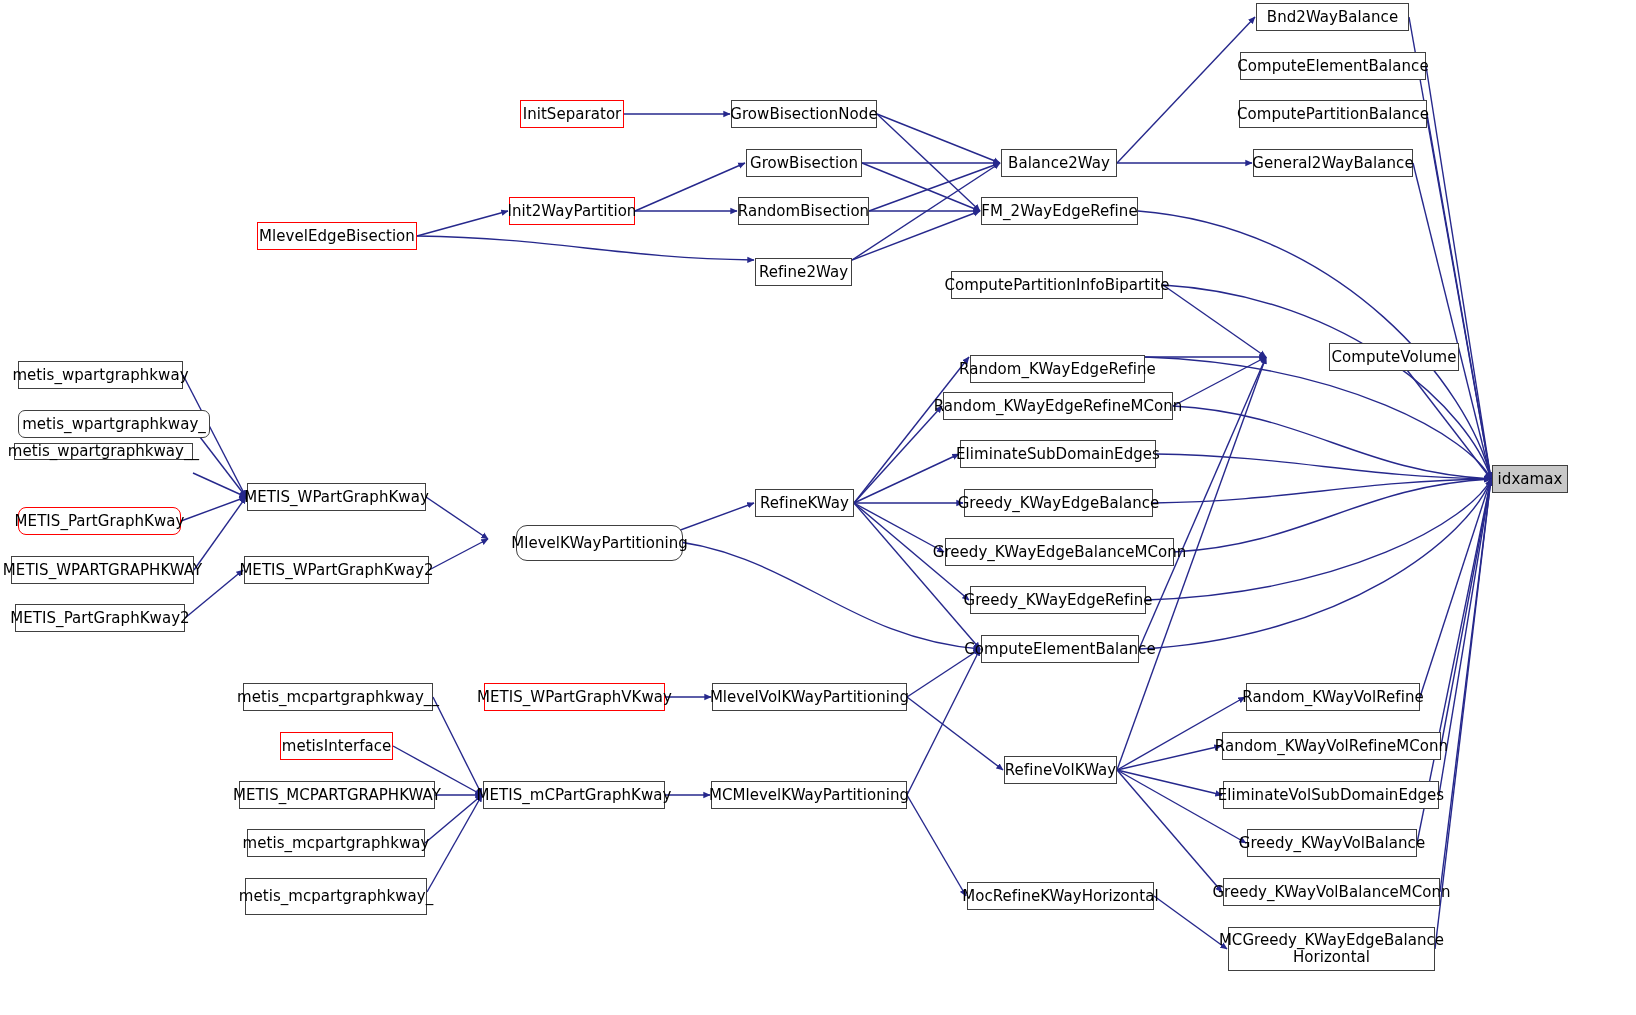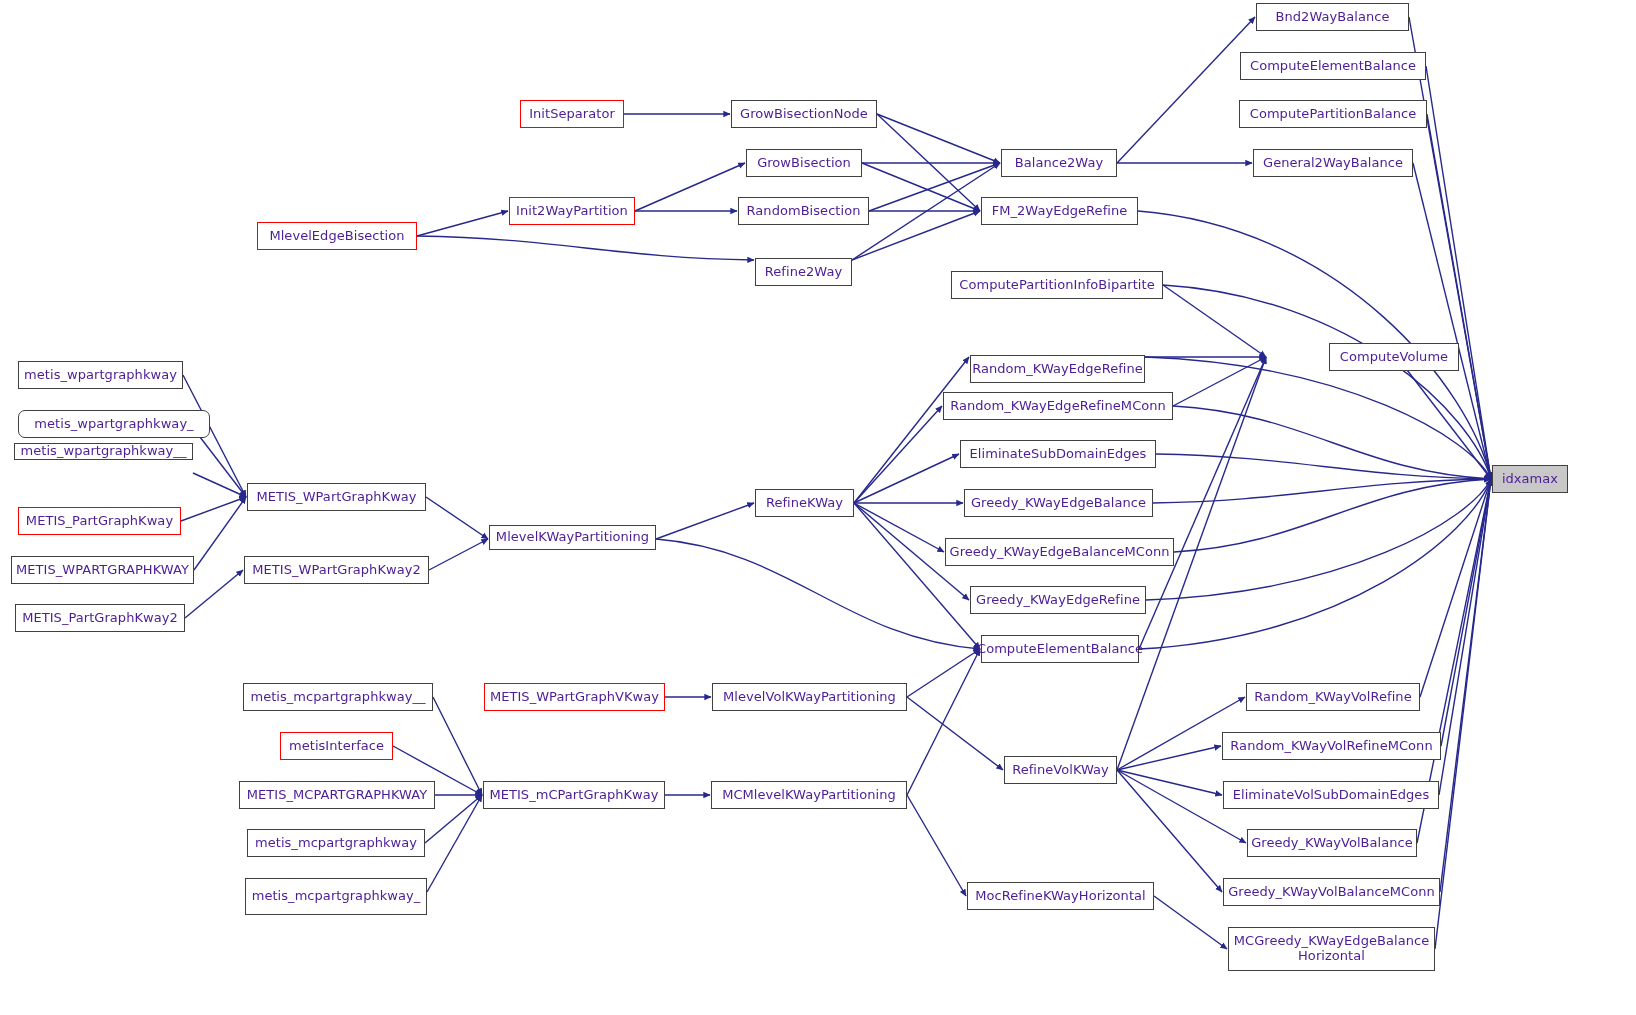--- a/index.html
+++ b/index.html
@@ -1,22 +1,22 @@
 <!DOCTYPE html>
 <html><head>
 <meta charset="utf-8">
 <style>
   html,body{margin:0;padding:0;background:#ffffff;}
   #stage{position:relative;width:1636px;height:1015px;background:#ffffff;
          font-family:"DejaVu Sans","Liberation Sans",sans-serif;overflow:hidden;}
   svg#edges{position:absolute;left:0;top:0;width:1636px;height:1015px;}
   .node{position:absolute;box-sizing:border-box;background:#ffffff;
         border:1px solid #404040;display:flex;align-items:center;
-        justify-content:center;text-align:center;color:#4c1d95;
-        font-size:13px;line-height:1.12;letter-spacing:0.05px;
+        justify-content:center;text-align:center;color:#000000;
+        font-size:15px;line-height:1.12;letter-spacing:0.05px;
         white-space:pre-line;}
   .node.red{border:1px solid #ff0000;}
   .node.hl{background:#c8c8c8;border:1px solid #404040;}
 </style>
 </head>
 <body>
 
 <div id="stage">
   <svg id="edges" viewBox="0 0 1636 1015" xmlns="http://www.w3.org/2000/svg">
       <defs>
@@ -118,22 +118,22 @@
       <div class="node" style="left: 1329px; top: 343px; width: 130px; height: 28px;">ComputeVolume</div>
       <div class="node" style="left: 943px; top: 392px; width: 230px; height: 28px;">Random_KWayEdgeRefineMConn</div>
       <div class="node" style="left: 18px; top: 361px; width: 165px; height: 28px;">metis_wpartgraphkway</div>
       <div class="node" style="left: 960px; top: 440px; width: 196px; height: 28px;">EliminateSubDomainEdges</div>
       <div class="node hl" style="left: 1492px; top: 465px; width: 76px; height: 28px; background: rgb(200, 200, 200);">idxamax</div>
       <div class="node" style="left: 18px; top: 410px; width: 192px; height: 28px; border-radius: 7px;">metis_wpartgraphkway_</div>
       <div class="node" style="left: 14px; top: 435px; width: 179px; height: 17px; margin-top: 8px;">metis_wpartgraphkway__</div>
       <div class="node" style="left: 247px; top: 483px; width: 179px; height: 28px;">METIS_WPartGraphKway</div>
       <div class="node" style="left: 755px; top: 489px; width: 99px; height: 28px;">RefineKWay</div>
       <div class="node" style="left: 964px; top: 489px; width: 189px; height: 28px;">Greedy_KWayEdgeBalance</div>
-      <div class="node red" style="left: 18px; top: 507px; width: 163px; height: 28px;">METIS_PartGraphKway</div>
-      <div class="node" style="left: 489px; top: 525px; width: 167px; height: 25px;">MlevelKWayPartitioning</div>
+      <div class="node red" style="left: 18px; top: 507px; width: 163px; height: 28px; border-radius: 8px;">METIS_PartGraphKway</div>
+      <div class="node" style="left: 516px; top: 525px; width: 167px; height: 36px; border-radius: 11px;">MlevelKWayPartitioning</div>
       <div class="node" style="left: 945px; top: 538px; width: 229px; height: 28px;">Greedy_KWayEdgeBalanceMConn</div>
       <div class="node" style="left: 11px; top: 556px; width: 183px; height: 28px;">METIS_WPARTGRAPHKWAY</div>
       <div class="node" style="left: 244px; top: 556px; width: 185px; height: 28px;">METIS_WPartGraphKway2</div>
       <div class="node" style="left: 970px; top: 586px; width: 176px; height: 28px;">Greedy_KWayEdgeRefine</div>
       <div class="node" style="left: 15px; top: 604px; width: 170px; height: 28px;">METIS_PartGraphKway2</div>
       <div class="node" style="left: 981px; top: 635px; width: 158px; height: 28px;">ComputeElementBalance</div>
       <div class="node" style="left: 243px; top: 683px; width: 190px; height: 28px;">metis_mcpartgraphkway__</div>
       <div class="node red" style="left: 484px; top: 683px; width: 181px; height: 28px;">METIS_WPartGraphVKway</div>
       <div class="node" style="left: 712px; top: 683px; width: 195px; height: 28px;">MlevelVolKWayPartitioning</div>
       <div class="node" style="left: 1246px; top: 683px; width: 174px; height: 28px;">Random_KWayVolRefine</div>

